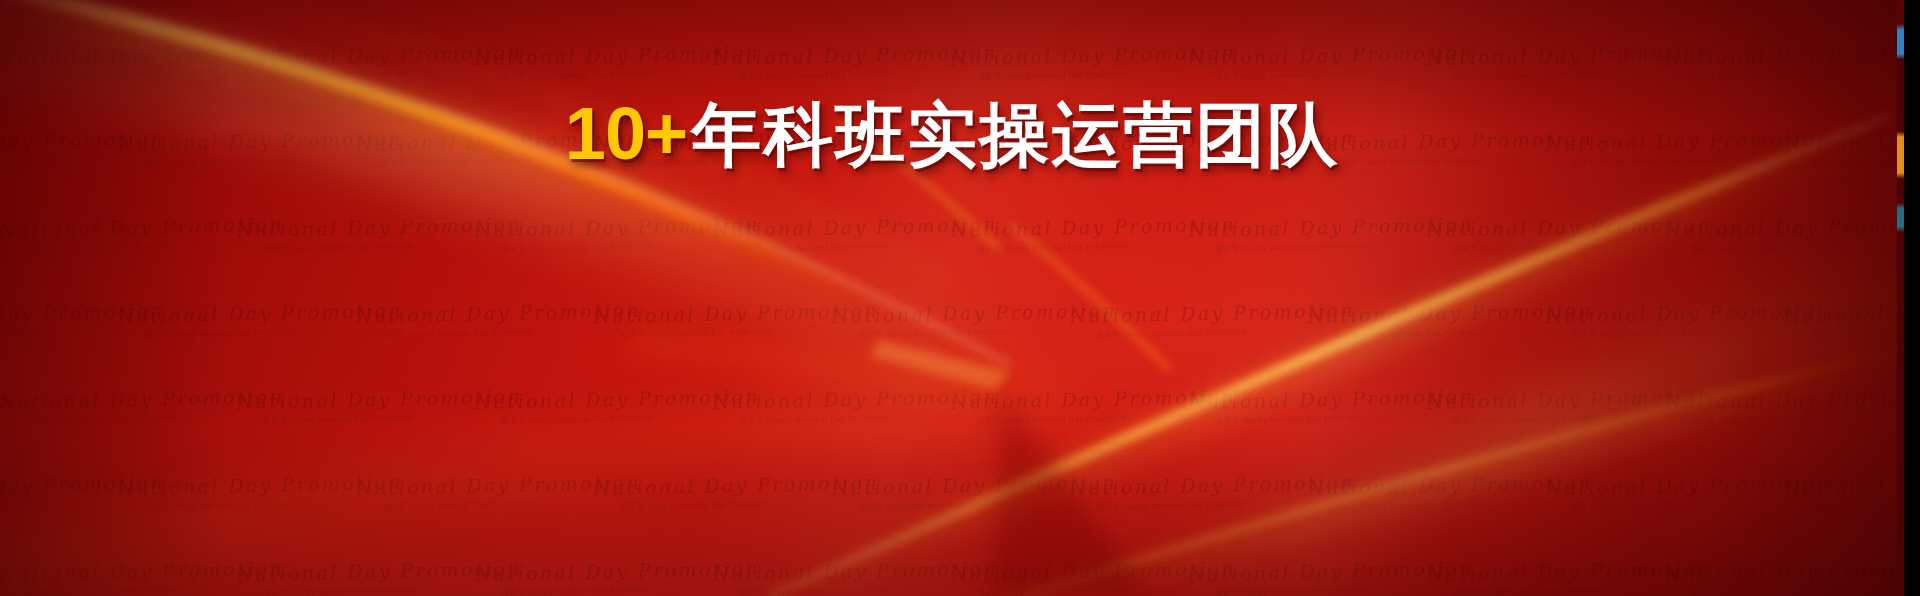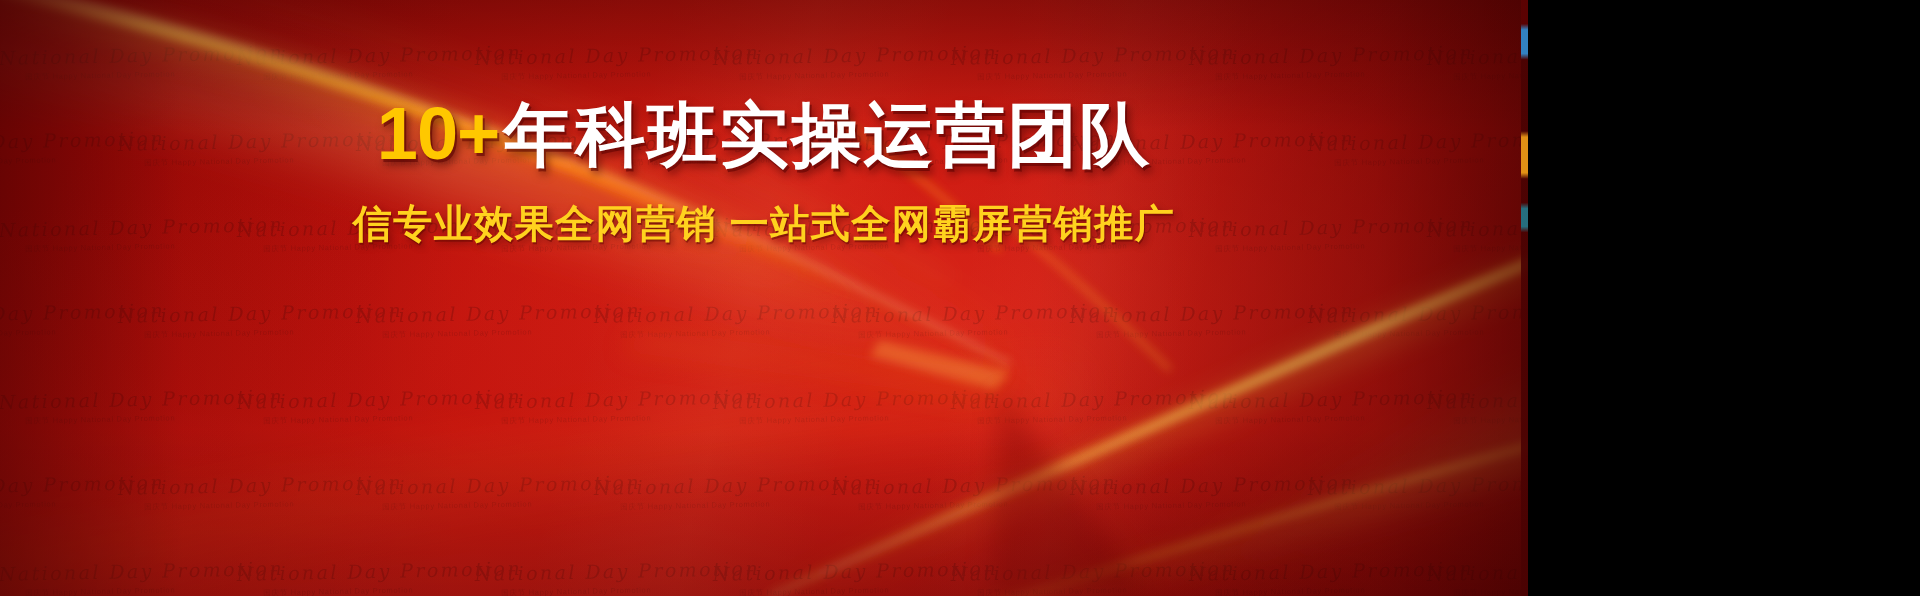--- a/index.html
+++ b/index.html
@@ -1,20 +1,20 @@
 <!DOCTYPE html>
 <html><head>
 <meta charset="utf-8">
 <style>
   * { margin:0; padding:0; box-sizing:border-box; }
   html, body { width:1920px; height:596px; overflow:hidden; background:#000; }
 
   .banner{
     position:relative;
-    width:1528px;
+    width:1904px;
     height:596px;
     overflow:hidden;
     font-family:"Liberation Sans","DejaVu Sans",sans-serif;
     background:
       radial-gradient(ellipse 1500px 700px at 20% 120%, rgba(220,35,25,0.75) 0%, rgba(190,20,15,0.25) 45%, rgba(140,8,8,0) 75%),
       radial-gradient(ellipse 1200px 620px at 62% 55%, rgba(225,42,28,0.70) 0%, rgba(185,18,14,0.22) 50%, rgba(130,6,6,0) 78%),
       radial-gradient(ellipse 900px 500px at 95% 60%, rgba(205,25,18,0.45) 0%, rgba(120,5,5,0) 72%),
       linear-gradient(118deg, #8d0505 0%, #a90c08 16%, #c4150d 34%, #cf1a10 50%, #c11510 66%, #9c0a07 84%, #7a0404 100%);
   }
 
@@ -465,18 +465,17 @@
     </svg>
   </div>
 
   <div class="sheen"></div>
   <div class="vignette"></div>
 
   <div class="content">
     <div class="headline">
       <span class="hl-num">10+</span><span class="hl-rest">年科班实操运营团队</span>
     </div>
-    <div class="subline">信专业效果全网营销  一站式全网霸屏营销推广</div>
   </div>
 
   <div class="edge-sliver"></div>
 
 </div>
 
 </body></html>

